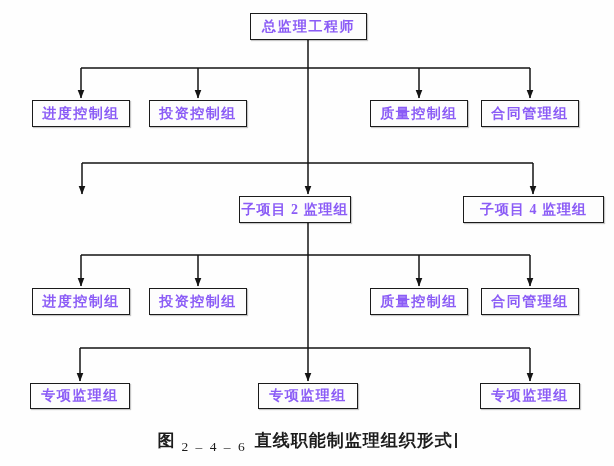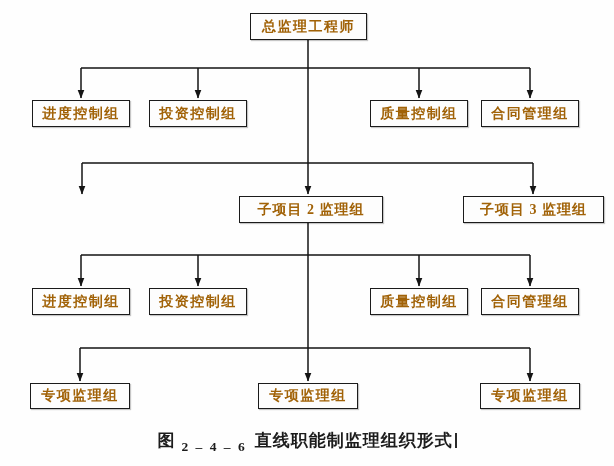--- a/index.html
+++ b/index.html
@@ -1,27 +1,27 @@
 <!DOCTYPE html>
 <html><head>
 <meta charset="utf-8">
 <style>
   html,body{margin:0;padding:0;background:#ffffff;}
   #page{position:relative;width:614px;height:466px;background:#fefefe;overflow:hidden;
         font-family:"Liberation Serif", serif;}
   #connectors{position:absolute;left:0;top:0;width:614px;height:466px;}
   .box{position:absolute;box-sizing:border-box;border:1.6px solid #1b1b1b;background:#fdfdfd;
        display:flex;align-items:center;justify-content:center;white-space:nowrap;
-       font-weight:700;font-size:14px;line-height:1;letter-spacing:1.5px;color:#a16207;
+       font-weight:700;font-size:14px;line-height:1;letter-spacing:1.5px;color:#8b5cf6;
        box-shadow:1px 1px 1px rgba(0,0,0,0.22);}
   .box.wide{letter-spacing:1px;}
   .caption{position:absolute;left:0;top:429px;width:614px;text-align:center;color:#1c1c1c;
            font-size:17px;font-weight:600;letter-spacing:1px;}
   .fig-label{font-size:17px;}
-  .fig-number{font-size:13.5px;font-weight:700;position:relative;top:5px;margin:0 8px 0 6px;
+  .fig-number{font-size:13.5px;font-weight:400;position:relative;top:5px;margin:0 8px 0 6px;
               letter-spacing:2px;}
   .cursor-bar{display:inline-block;width:2px;height:15px;background:#2a2a2a;margin-left:2px;
               vertical-align:-2px;}
 </style>
 </head>
 <body>
 
 <div id="page">
 
   <svg id="connectors" viewBox="0 0 614 466" xmlns="http://www.w3.org/2000/svg">
@@ -53,22 +53,22 @@
     <line x1="530" y1="348" x2="530" y2="381" stroke="#151515" stroke-width="1.5" marker-end="url(#arrow)"></line>
   </svg>
 
   <div class="box" style="left:250px;top:13px;width:117px;height:27px;">总监理工程师</div>
 
   <div class="box" style="left:32px;top:100px;width:98px;height:27px;">进度控制组</div>
   <div class="box" style="left:149px;top:100px;width:98px;height:27px;">投资控制组</div>
   <div class="box" style="left:370px;top:100px;width:98px;height:27px;">质量控制组</div>
   <div class="box" style="left:481px;top:100px;width:98px;height:27px;">合同管理组</div>
 
-  <div class="box wide" style="left:239px;top:196px;width:144px;height:27px;">子项目 2 监理组</div>
-  <div class="box wide" style="left:463px;top:196px;width:141px;height:27px;">子项目 3 监理组</div>
+  <div class="box wide" style="left:239px;top:196px;width:112px;height:27px;">子项目 2 监理组</div>
+  <div class="box wide" style="left:463px;top:196px;width:141px;height:27px;">子项目 4 监理组</div>
 
   <div class="box" style="left:32px;top:288px;width:98px;height:27px;">进度控制组</div>
   <div class="box" style="left:149px;top:288px;width:98px;height:27px;">投资控制组</div>
   <div class="box" style="left:370px;top:288px;width:98px;height:27px;">质量控制组</div>
   <div class="box" style="left:481px;top:288px;width:98px;height:27px;">合同管理组</div>
 
   <div class="box" style="left:30px;top:383px;width:100px;height:26px;">专项监理组</div>
   <div class="box" style="left:258px;top:383px;width:100px;height:26px;">专项监理组</div>
   <div class="box" style="left:480px;top:383px;width:100px;height:26px;">专项监理组</div>
 

